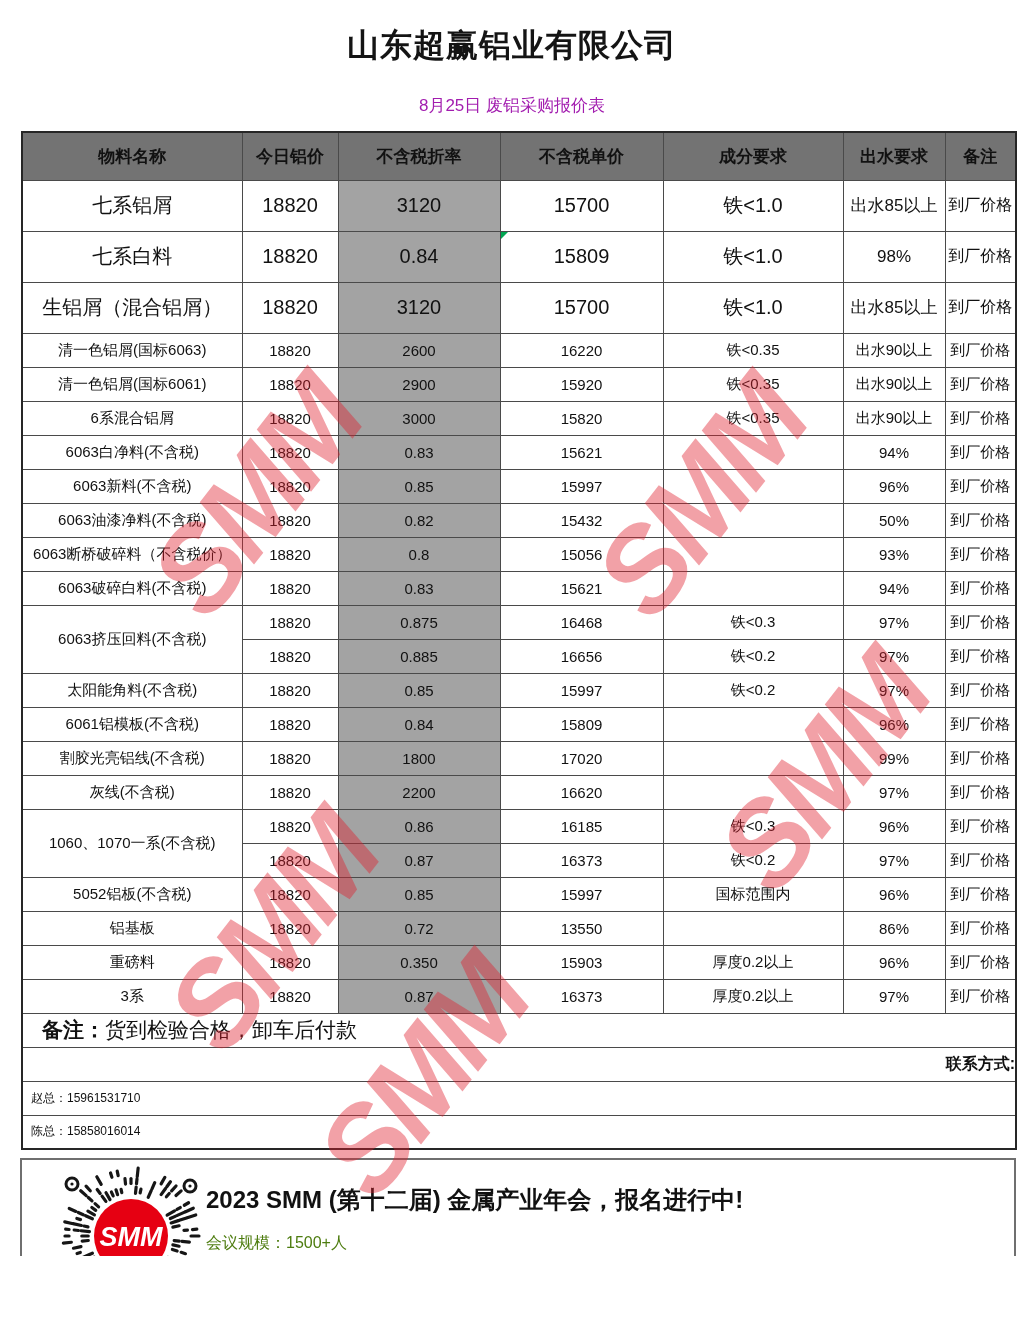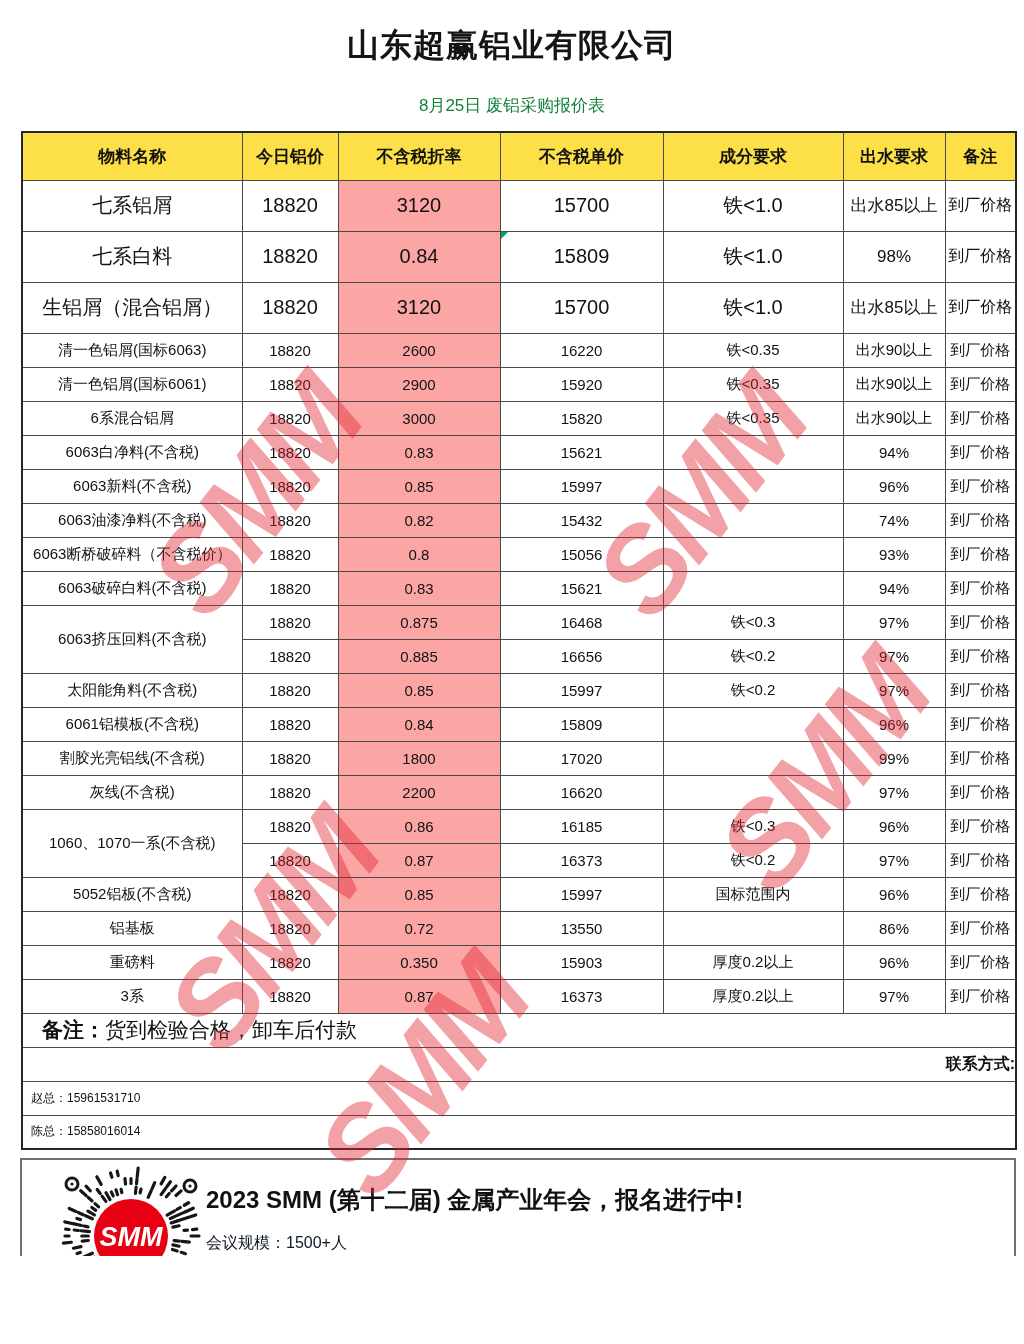--- a/index.html
+++ b/index.html
@@ -1,51 +1,51 @@
 <!DOCTYPE html>
 <html><head>
 <meta charset="utf-8">
 <style>
   * { margin:0; padding:0; box-sizing:border-box; }
   html,body { background:#ffffff; }
   body { font-family:"Liberation Sans","DejaVu Sans",sans-serif; }
   .page { position:relative; width:1024px; height:1256px; background:#fff; overflow:hidden; }
 
   .title { padding-top:24px; text-align:center; font-size:32px; font-weight:bold; color:#141414; letter-spacing:1px; }
-  .subtitle { margin-top:26px; text-align:center; font-size:17px; color:#15803d; }
+  .subtitle { margin-top:26px; text-align:center; font-size:17px; color:#a21caf; }
 
   table.quote-table { border-collapse:collapse; table-layout:fixed; width:994px; margin:14px 0 0 21px; border:2px solid #262626; }
   .quote-table th, .quote-table td { border:1px solid #4a4a4a; text-align:center; vertical-align:middle; color:#111; overflow:hidden; }
-  .quote-table thead tr { height:48px; background:#fde047; }
+  .quote-table thead tr { height:48px; background:#737373; }
   .quote-table th { font-size:17px; font-weight:bold; }
   .quote-table tbody tr { height:34px; }
   .quote-table td { font-size:15px; }
   tr.r-lg { height:51px !important; }
   tr.r-lg td { font-size:20px; }
   tr.r-lg td:nth-last-child(2) { font-size:17px; }
   tr.r-lg td:last-child { font-size:16px; }
-  td.c-rate { background:#fca5a5; }
+  td.c-rate { background:#a3a3a3; }
   td.has-marker { position:relative; }
   td.has-marker::before { content:""; position:absolute; top:0; left:0; width:0; height:0;
       border-left:7px solid #00a651; border-bottom:7px solid transparent; }
 
   tr.remark-row { height:40px; }
   tr.remark-row td { text-align:left; padding-left:19px; font-size:21px; }
   tr.remark-row .lbl { font-weight:bold; }
   tr.contact-head { height:33px; }
   tr.contact-head td { text-align:right; padding-left:16px; font-size:16px; font-weight:bold; }
   tr.contact-row { height:35px; }
   tr.contact-row td { text-align:left; padding-left:8px; font-size:12px; }
 
   .footer-box { position:relative; width:996px; height:166px; margin:8px 0 0 20px; border:2px solid #6f6f6f;
       display:flex; align-items:center; }
   .qr-wrap { flex:0 0 auto; margin-left:34px; }
   .footer-text { }
   .f-headline { font-size:24px; font-weight:bold; color:#111; }
-  .f-scale { margin-top:17px; font-size:16px; color:#0f172a; }
+  .f-scale { margin-top:17px; font-size:16px; color:#4d7c0f; }
   .f-cta { margin-top:18px; font-size:19px; font-weight:bold; color:#111; }
 
   .wm { position:absolute; z-index:5; pointer-events:none;
       font-size:118px; font-weight:bold; font-style:italic; letter-spacing:-6px;
       color:rgba(224,32,46,0.42); white-space:nowrap;
       transform:translate(-50%,-50%) rotate(-52deg); }
 </style>
 </head>
 <body>
 
@@ -147,21 +147,21 @@
           <td></td>
           <td>96%</td>
           <td>到厂价格</td>
         </tr>
         <tr>
           <td class="c-name" rowspan="1">6063油漆净料(不含税)</td>
           <td>18820</td>
           <td class="c-rate">0.82</td>
           <td>15432</td>
           <td></td>
-          <td>74%</td>
+          <td>50%</td>
           <td>到厂价格</td>
         </tr>
         <tr>
           <td class="c-name" rowspan="1">6063断桥破碎料（不含税价）</td>
           <td>18820</td>
           <td class="c-rate">0.8</td>
           <td>15056</td>
           <td></td>
           <td>93%</td>
           <td>到厂价格</td>

